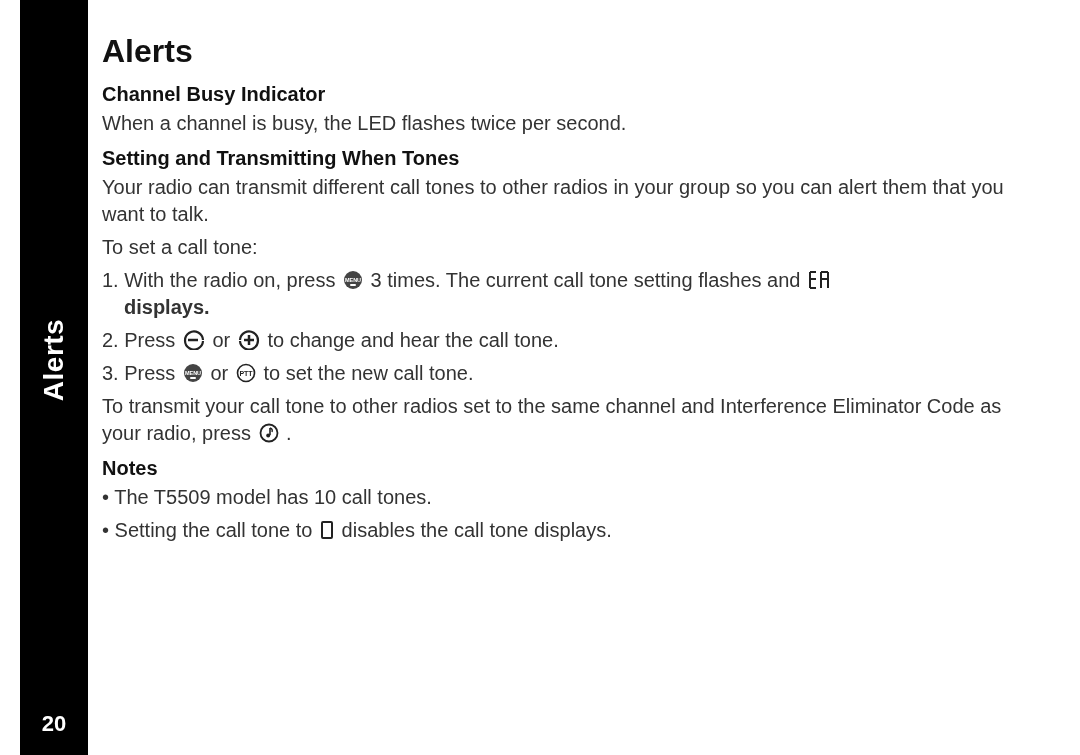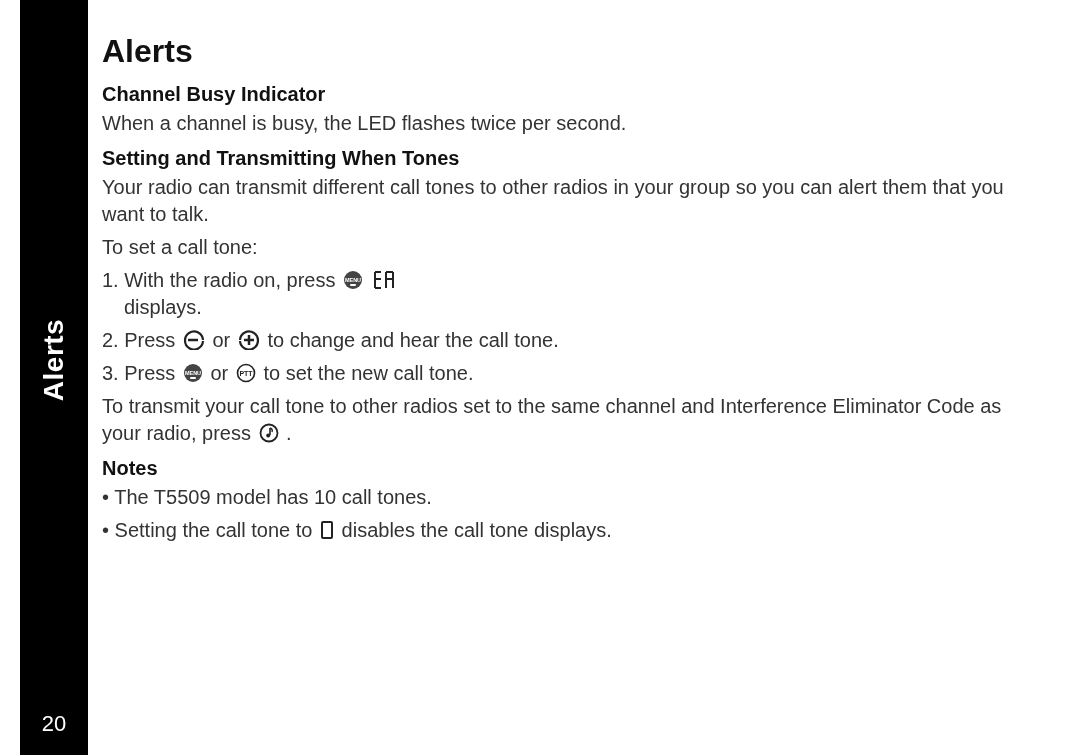--- a/index.html
+++ b/index.html
@@ -29,21 +29,21 @@
     letter-spacing: 0.5px;
     white-space: nowrap;
   }
   .page-number {
     position: absolute;
     bottom: 18px;
     left: 50%;
     transform: translateX(-50%);
     color: #fff;
     font-size: 22px;
-    font-weight: 400;
+    font-weight: 700;
   }
   .content {
     padding: 30px 40px 20px 14px;
     flex: 1;
     font-size: 20px;
     line-height: 1.35;
     color: #333;
   }
   h1.title {
     font-size: 32px;
@@ -89,30 +89,31 @@
 
     <div class="para">
       <span class="list-line">1. With the radio on, press </span>
       <span class="icon">
         <svg width="20" height="20" viewBox="0 0 20 20">
           <circle cx="10" cy="10" r="9" fill="#444"></circle>
           <text x="10" y="12" text-anchor="middle" font-size="5.5" fill="#fff" font-family="Arial" font-weight="700">MENU</text>
           <rect x="7" y="14" width="6" height="2" rx="1" fill="#fff"></rect>
         </svg>
       </span>
+      <span class="list-line">3 times. The current call tone setting flashes and </span>
       <span class="icon">
         <svg width="22" height="20" viewBox="0 0 22 20">
           <g stroke="#222" stroke-width="2" fill="none" stroke-linecap="butt">
             <path d="M2 2 L2 9 M2 2 L8 2 M2 9 L8 9 M2 9 L2 18 M2 18 L8 18"></path>
             <path d="M13 2 L13 9 M13 2 L20 2 M20 2 L20 9 M13 9 L20 9 M13 9 L13 18 M20 9 L20 18"></path>
           </g>
         </svg>
       </span>
       <br>
-      <span style="padding-left:22px;" class="list-line"> displays.</span>
+      <span style="padding-left:22px;font-weight:bold;" class="list-line"> displays.</span>
     </div>
 
     <div class="para">
       <span class="list-line">2. Press </span>
       <span class="icon">
         <svg width="22" height="20" viewBox="0 0 22 20">
           <path d="M20 10 A9 9 0 1 0 20 11" fill="none" stroke="#222" stroke-width="2.2"></path>
           <line x1="5" y1="10" x2="15" y2="10" stroke="#222" stroke-width="2.5"></line>
         </svg>
       </span>

